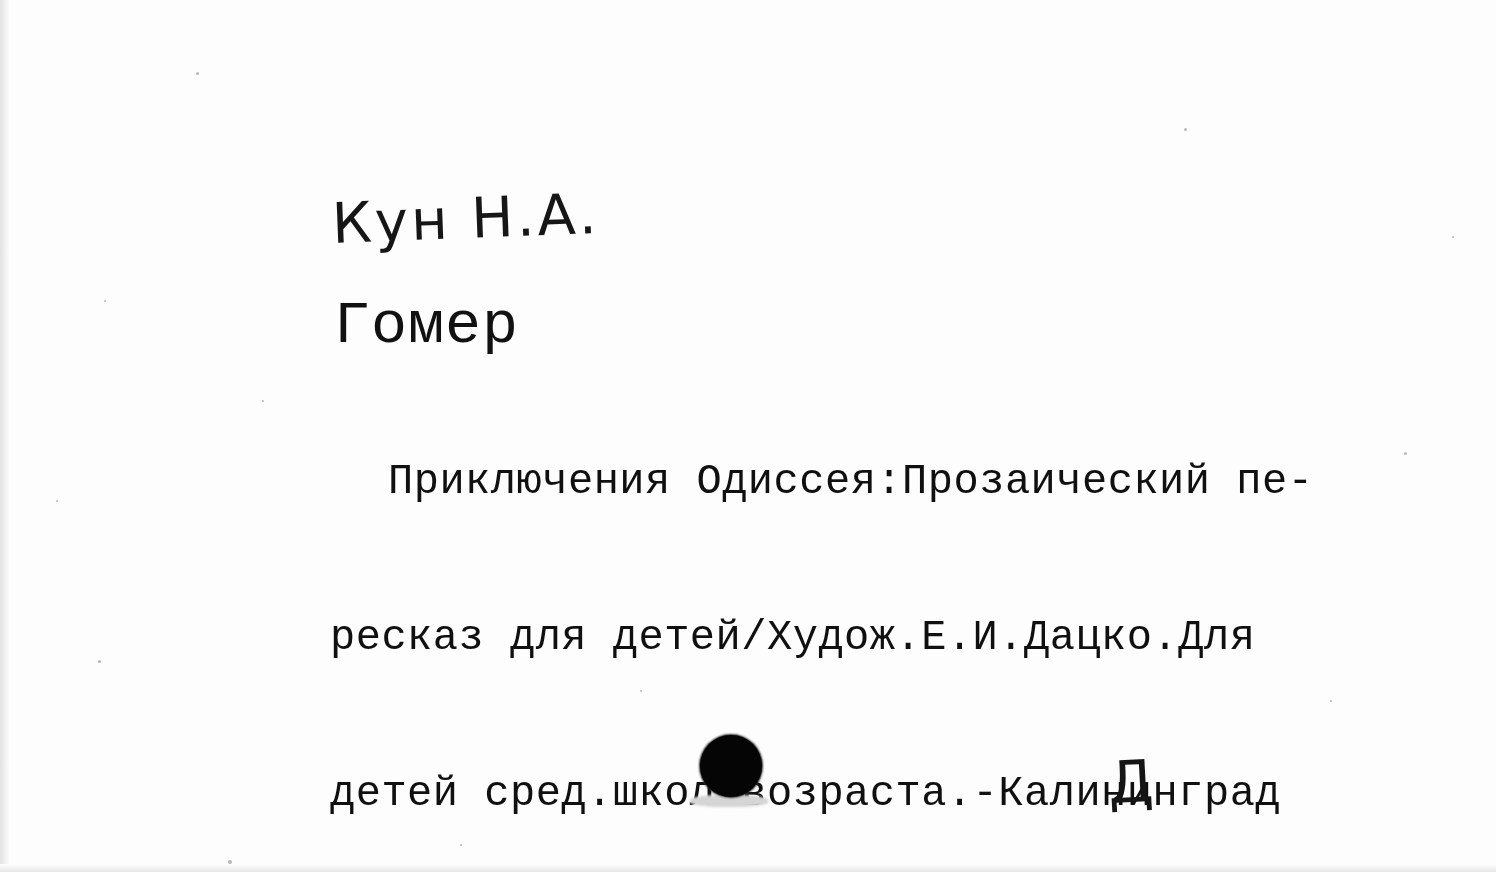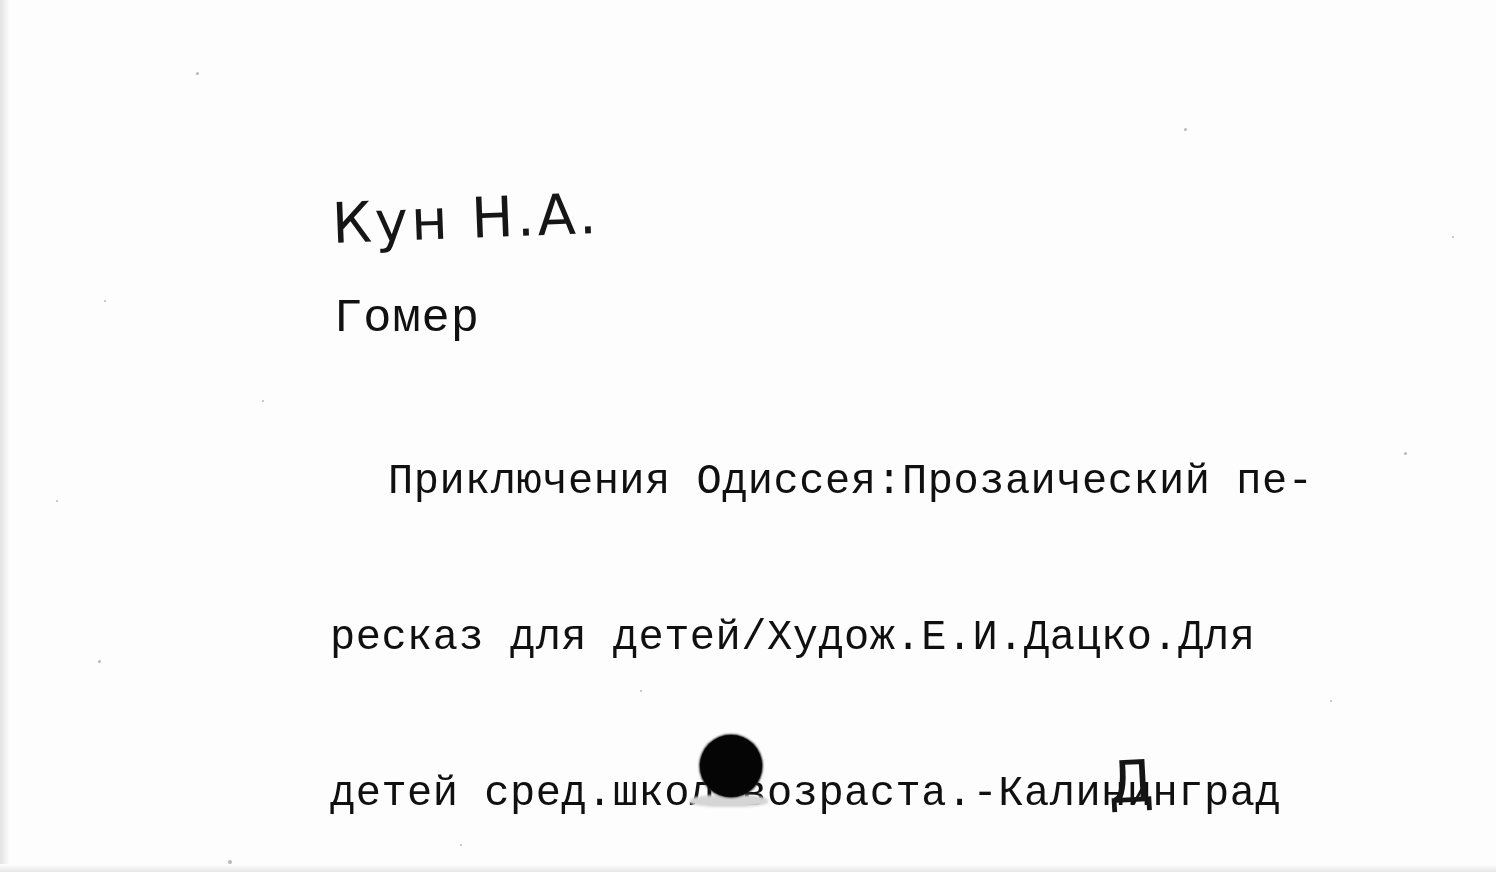--- a/index.html
+++ b/index.html
@@ -31,21 +31,21 @@
     font-size: 56px;
     letter-spacing: 3px;
     color: #161616;
     transform: rotate(-2.2deg);
     font-weight: 500;
   }
   .author-line {
     position: absolute;
     left: 334px;
     top: 292px;
-    font-size: 47px;
+    font-size: 60px;
     letter-spacing: 1px;
     color: #111111;
   }
   .body-block {
     position: absolute;
     left: 330px;
     top: 352px;
     width: 1180px;
     font-size: 42px;
     line-height: 52px;

